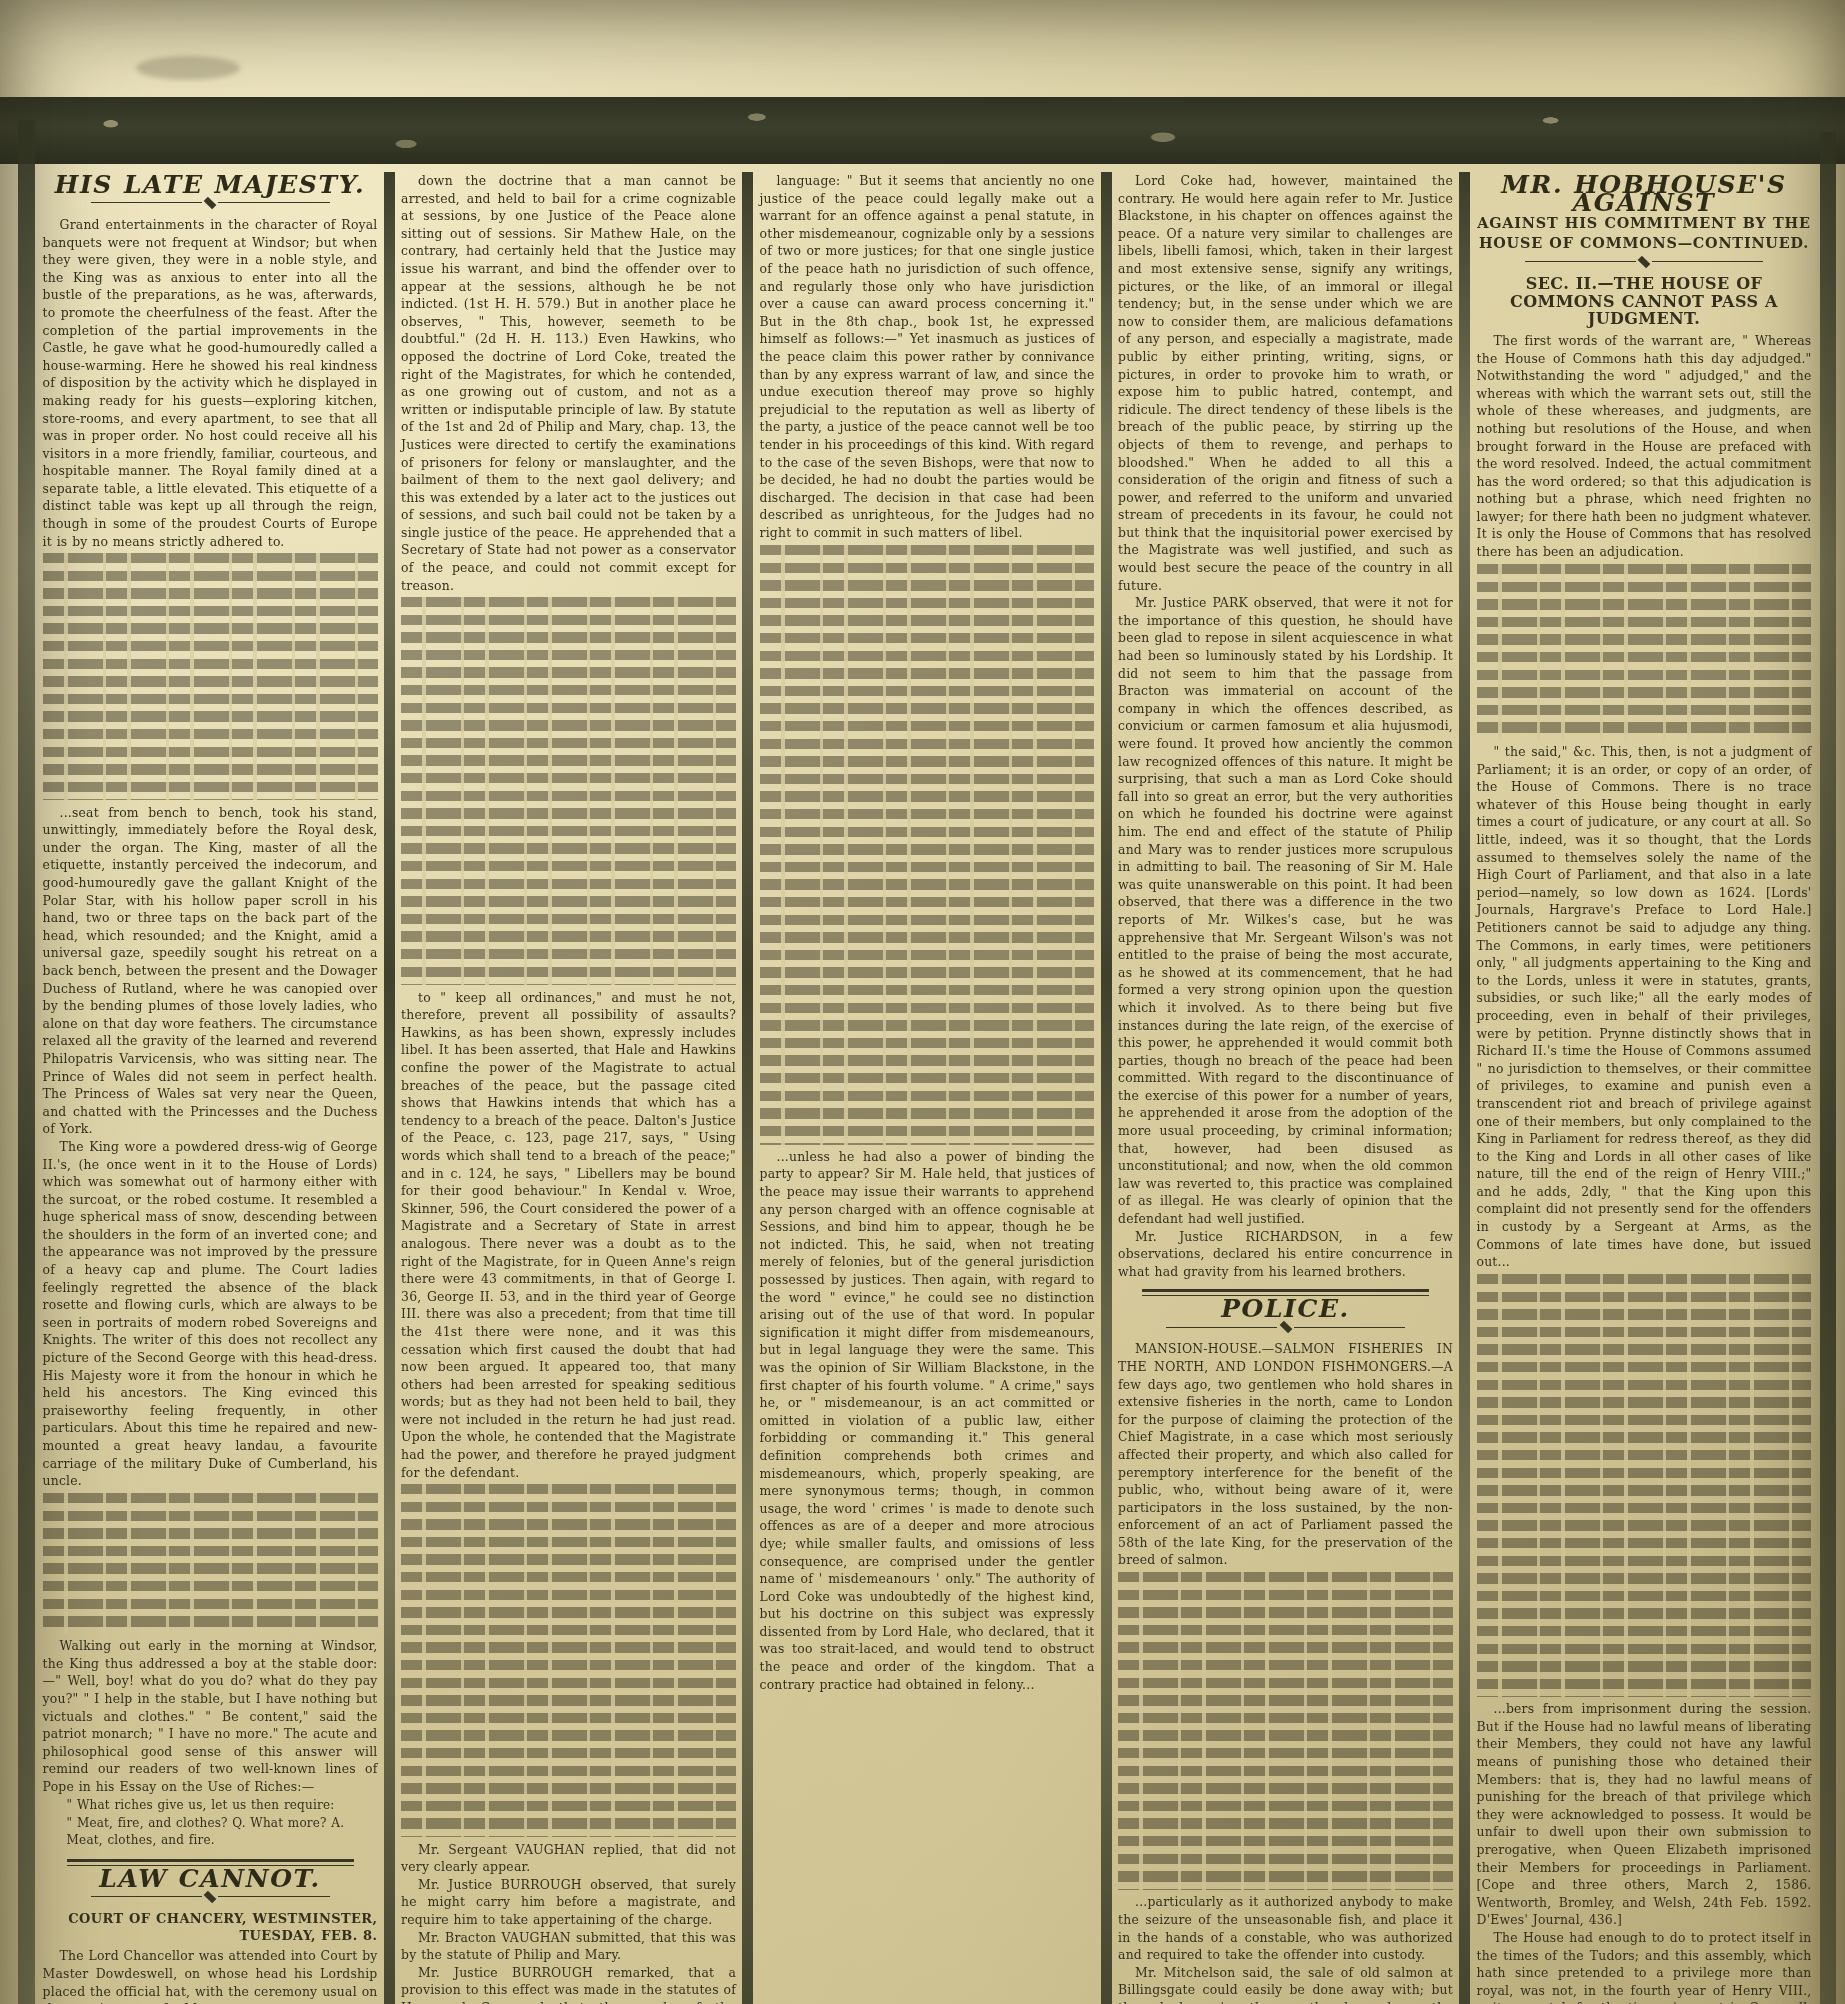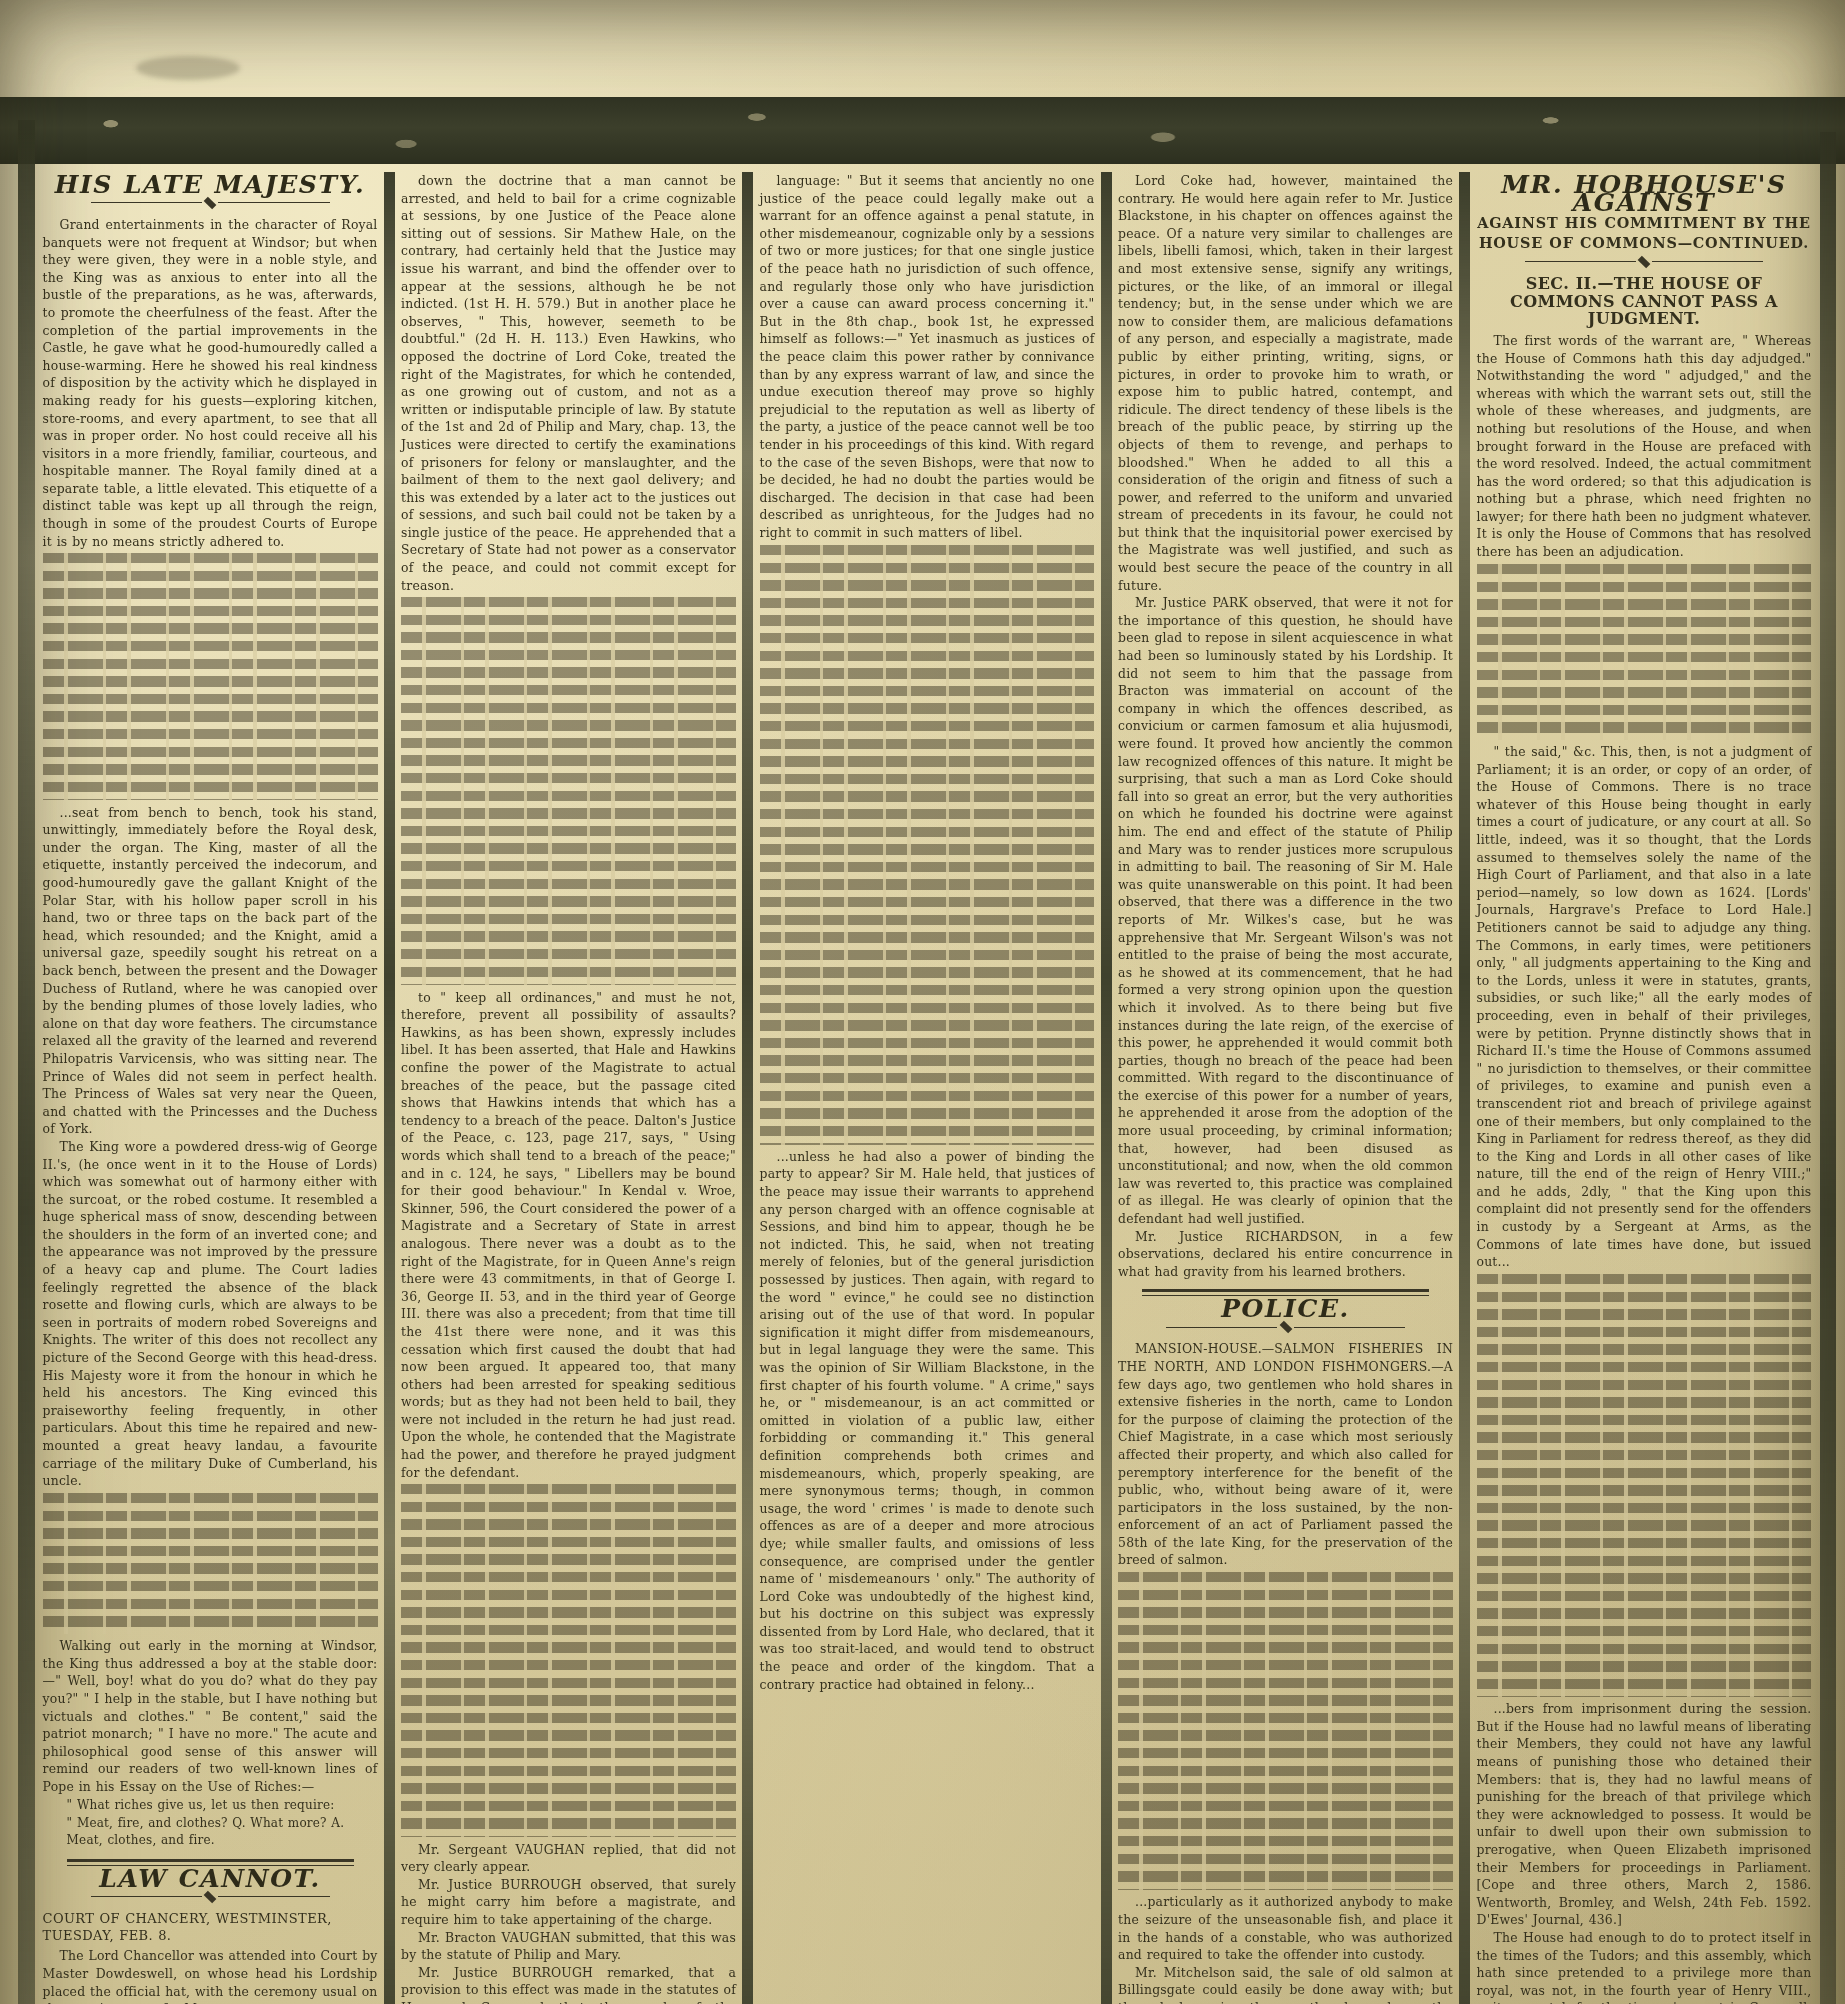--- a/index.html
+++ b/index.html
@@ -35,22 +35,22 @@
     letter-spacing:0.2px;word-spacing:0.6px;}
   .gutter{flex:0 0 10.8px;margin:0 0.8px;
     background:linear-gradient(180deg,rgba(50,53,35,.95),rgba(50,53,35,.6) 12%,rgba(50,53,35,.92) 34%,rgba(50,53,35,.55) 58%,rgba(50,53,35,.95) 82%,rgba(50,53,35,.7));
     filter:blur(0.6px);}
 
   .p{ text-indent:17px; margin:0; }
   .headline{font-style:italic;font-weight:bold;text-align:center;font-size:25px;
     letter-spacing:1.6px;margin:4px 0 1.6px;text-indent:0;color:#2e2b19;}
   .headline-sub{font-weight:bold;text-align:center;font-size:14.4px;letter-spacing:0.8px;
     margin:0 0 2px;text-indent:0;line-height:20px;}
-  .court-heading{text-align:left;font-size:13px;letter-spacing:0.4px;margin:5.6px 0 2.4px;
-    text-indent:0;font-weight:normal;}
+  .court-heading{text-align:right;font-size:13px;letter-spacing:0.4px;margin:5.6px 0 2.4px;
+    text-indent:0;font-weight:bold;}
   .sec-heading{font-size:16px;letter-spacing:0.4px;margin:6.4px 0 4px;text-indent:0;
     font-weight:bold;text-align:center;}
   .verse{margin:1.6px 0 3.2px 24px;text-indent:0;text-align:left;font-size:12px;}
   .verse div{text-indent:0;}
   .drule{display:flex;align-items:center;margin:3.2px 48px 7.2px;}
   .drule::before,.drule::after{content:"";flex:1;border-top:1.6px solid #3a3626;filter:blur(0.2px);}
   .drule b{width:12px;height:12px;background:#3a3626;transform:rotate(45deg) scaleY(.5);margin:0 2.4px;flex:0 0 auto;}
   .double-rule{margin:8.8px 24px 4px;border-top:3.6px solid #3a3626;border-bottom:1.6px solid #3a3626;height:3.2px;filter:blur(0.2px);}
   .illg{margin:3.2px 0;opacity:.6;filter:blur(0.6px);
     background:

